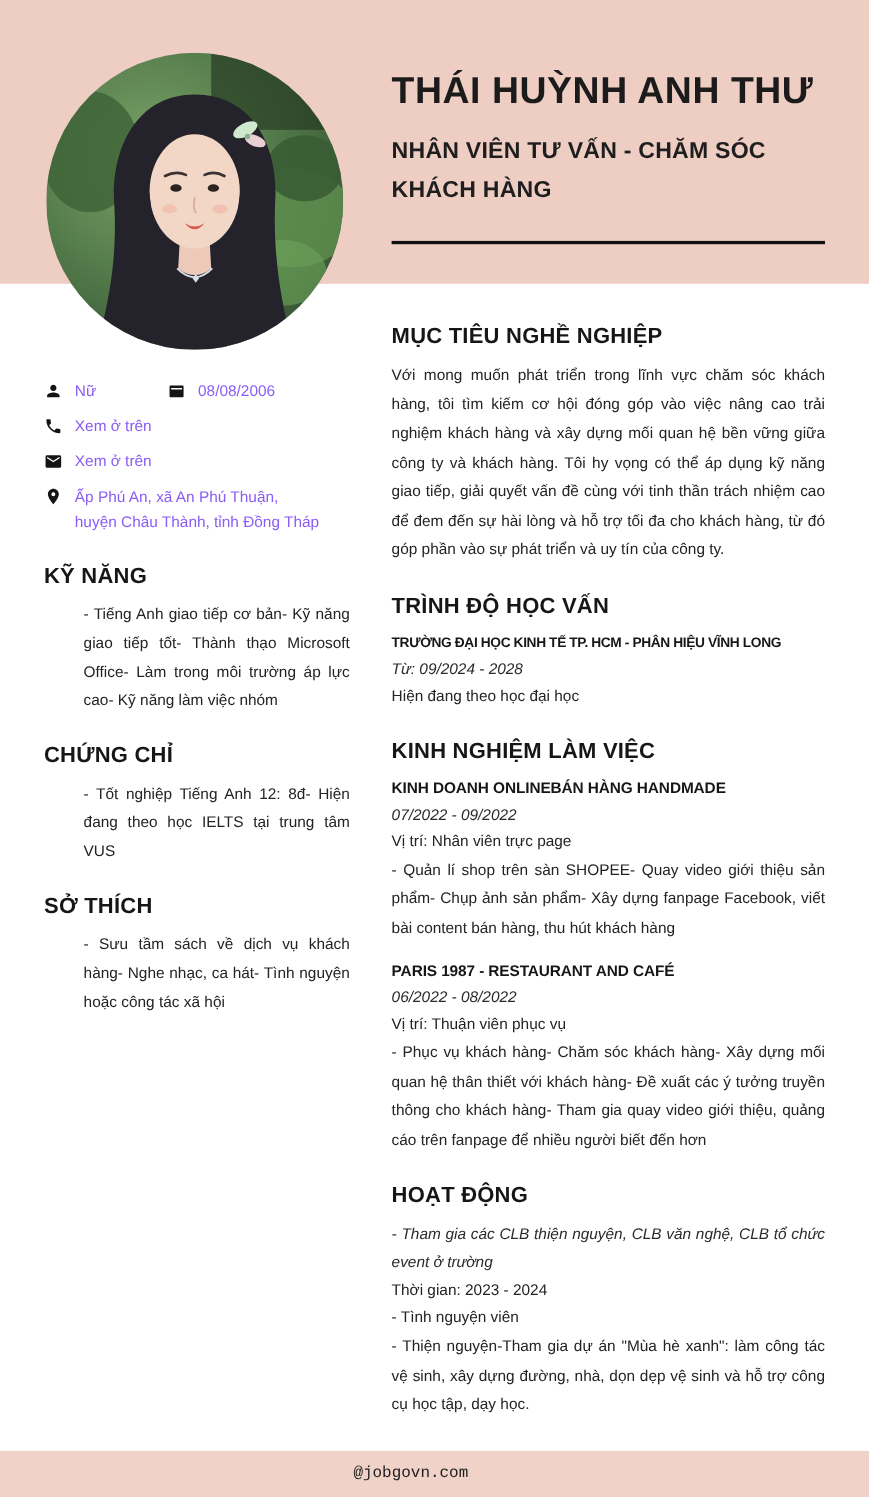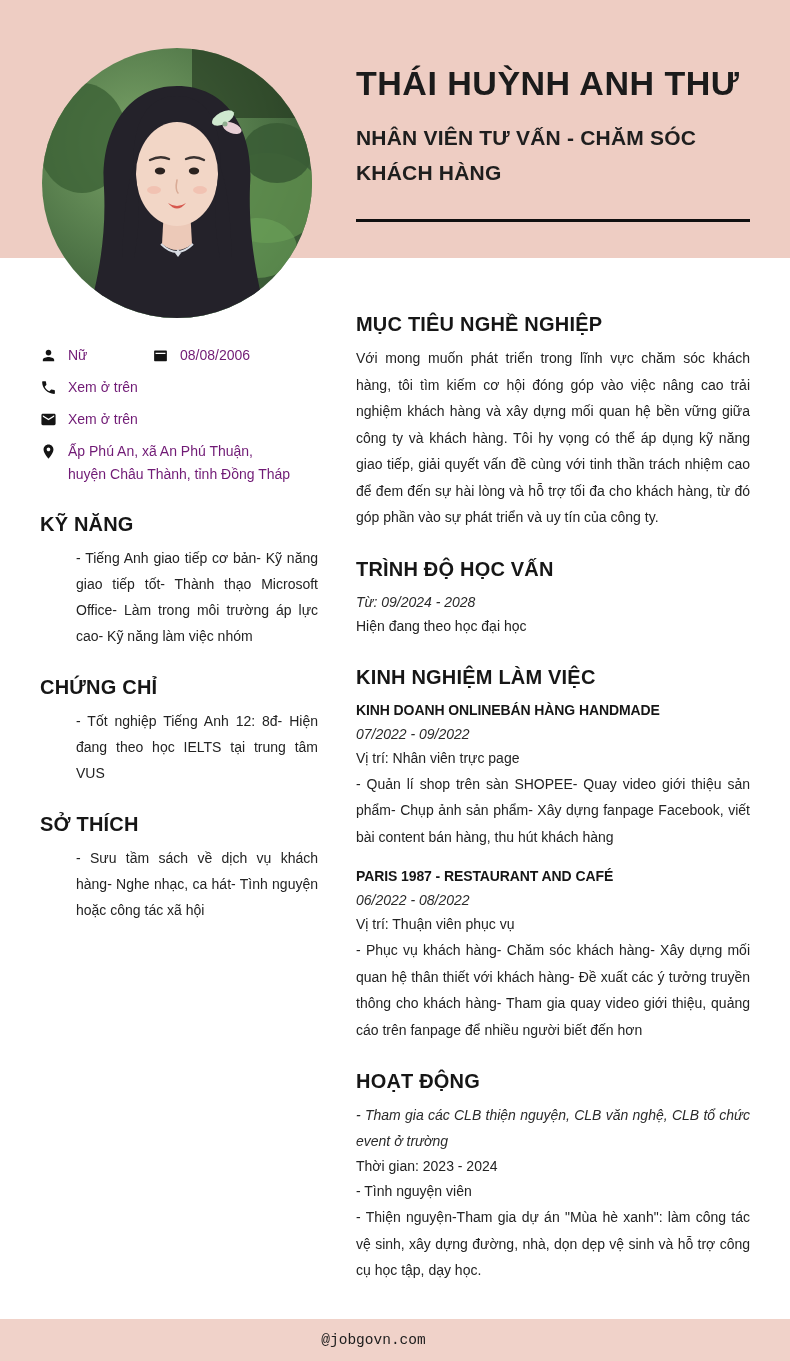--- a/index.html
+++ b/index.html
@@ -39,25 +39,25 @@
     font-size: 21px; font-weight: 700; color: #1e1e1e;
     line-height: 35px; letter-spacing: 0.2px;
   }
   .header-divider {
     margin-top: 29px;
     width: 394px; height: 3px; background: #101010;
   }
 
   
   .left-col  { position: absolute; left: 40px;  top: 344px; width: 278px; }
-  .right-col { position: absolute; left: 356px; top: 313px; width: 394px; }
+  .right-col { position: absolute; left: 356px; top: 295px; width: 394px; }
 
   
   .info-row { display: flex; align-items: flex-start; margin-bottom: 9px; }
-  .info-row .txt { font-size: 14px; line-height: 23px; color: #701a75; }
+  .info-row .txt { font-size: 14px; line-height: 23px; color: #8b5cf6; }
   .ic { width: 17px; height: 17px; flex: none; margin-right: 11px; margin-top: 3px; }
   .ic svg { display: block; width: 17px; height: 17px; fill: #141414; }
   .pair { display: flex; }
   .pair .cell-a { display: flex; width: 112px; }
   .pair .cell-b { display: flex; text-align: right; }
 
   
   .sec-heading {
     font-size: 20px; font-weight: 700; color: #161616;
     margin: 27px 0 9px 0; letter-spacing: 0.2px;
@@ -221,20 +221,21 @@
 
 <main class="right-col">
 
   <section>
     <div class="sec-heading first">MỤC TIÊU NGHỀ NGHIỆP</div>
     <div class="para">Với mong muốn phát triển trong lĩnh vực chăm sóc khách hàng, tôi tìm kiếm cơ hội đóng góp vào việc nâng cao trải nghiệm khách hàng và xây dựng mối quan hệ bền vững giữa công ty và khách hàng. Tôi hy vọng có thể áp dụng kỹ năng giao tiếp, giải quyết vấn đề cùng với tinh thần trách nhiệm cao để đem đến sự hài lòng và hỗ trợ tối đa cho khách hàng, từ đó góp phần vào sự phát triển và uy tín của công ty.</div>
   </section>
 
   <section>
     <div class="sec-heading">TRÌNH ĐỘ HỌC VẤN</div>
+    <div class="edu-school">TRƯỜNG ĐẠI HỌC KINH TẾ TP. HCM - PHÂN HIỆU VĨNH LONG</div>
     <div class="date-italic">Từ: 09/2024 - 2028</div>
     <div class="plain-line">Hiện đang theo học đại học</div>
   </section>
 
   <section>
     <div class="sec-heading">KINH NGHIỆM LÀM VIỆC</div>
 
     <div class="job first">
       <div class="job-company">KINH DOANH ONLINEBÁN HÀNG HANDMADE</div>
       <div class="date-italic">07/2022 - 09/2022</div>

